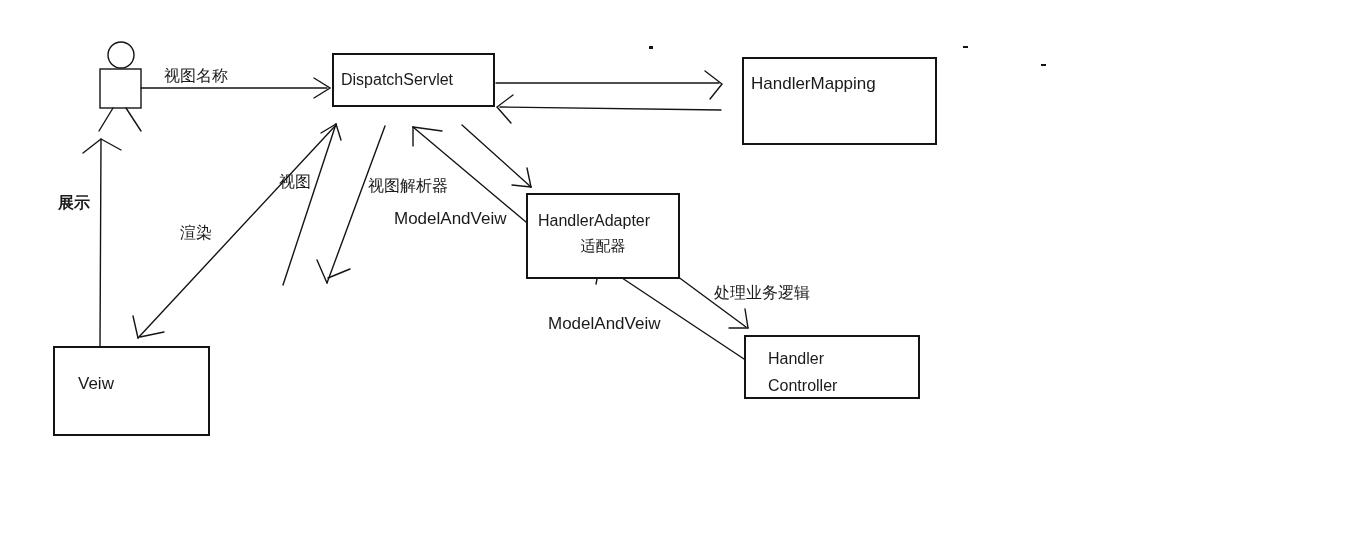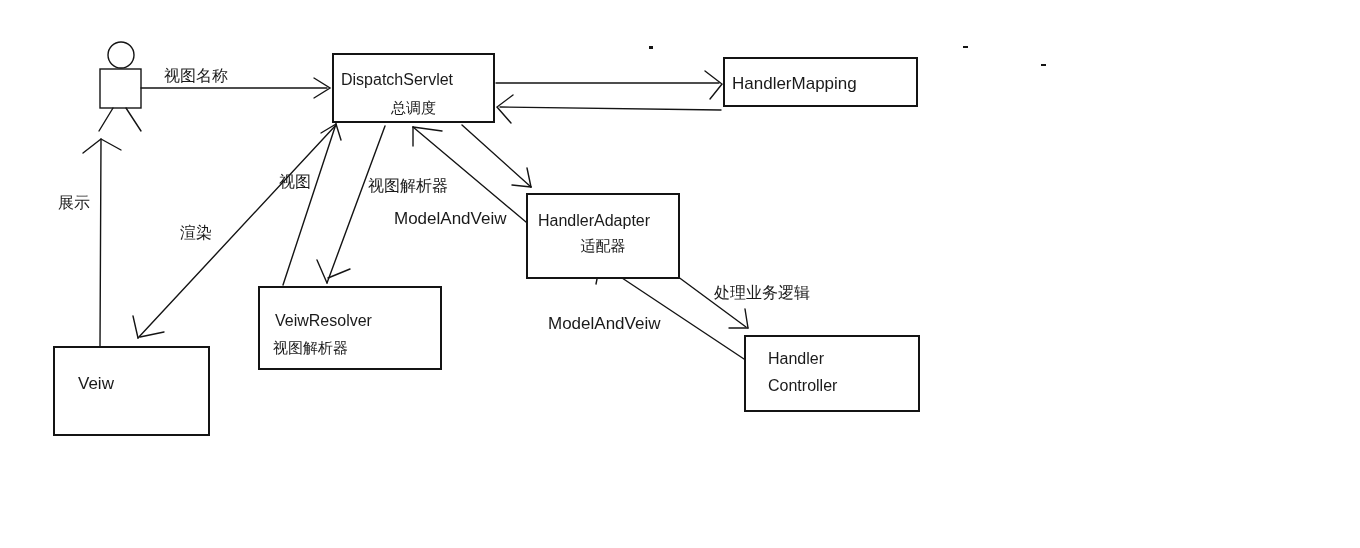--- a/index.html
+++ b/index.html
@@ -14,45 +14,45 @@
     box-sizing:border-box;z-index:2;
   }
   .node .t{position:absolute;white-space:nowrap;}
   .title-en{font-size:16px;}
   .title-cn{font-size:15px;}
   .center{left:0;right:0;text-align:center;}
   .edge-label{position:absolute;white-space:nowrap;z-index:2;font-size:16px;}
   .edge-label.en{font-size:17px;}
 
   
-  #n-dispatch{left:332px;top:53px;width:163px;height:70px;}
+  #n-dispatch{left:332px;top:53px;width:163px;height:54px;}
   #n-dispatch .l1{left:7px;top:16px;}
   #n-dispatch .l2{top:44px;}
-  #n-mapping{left:723px;top:57px;width:195px;height:50px;}
+  #n-mapping{left:742px;top:57px;width:195px;height:88px;}
   #n-mapping .l1{left:7px;top:15px;font-size:17px;}
   #n-adapter{left:526px;top:193px;width:154px;height:86px;}
   #n-adapter .l1{left:10px;top:17px;}
   #n-adapter .l2{top:42px;}
   #n-resolver{left:258px;top:286px;width:184px;height:84px;}
   #n-resolver .l1{left:15px;top:24px;}
   #n-resolver .l2{left:13px;top:51px;}
   #n-veiw{left:53px;top:346px;width:157px;height:90px;}
   #n-veiw .l1{left:23px;top:26px;font-size:17px;}
-  #n-controller{left:744px;top:335px;width:176px;height:77px;}
+  #n-controller{left:744px;top:335px;width:176px;height:64px;}
   #n-controller .l1{left:22px;top:13px;}
   #n-controller .l2{left:22px;top:40px;}
 
   
   #lbl-send{left:164px;top:66px;}
   #lbl-chain{left:515px;top:124px;}
   #lbl-mav-up{left:394px;top:209px;}
   #lbl-veiwname{left:368px;top:176px;}
   #lbl-veiw{left:279px;top:172px;}
   #lbl-render{left:180px;top:223px;}
-  #lbl-display{left:58px;top:193px;}
+  #lbl-display{left:58px;top:193px;font-weight:bold;}
   #lbl-logic{left:714px;top:283px;}
   #lbl-mav-low{left:548px;top:314px;}
 </style>
 </head>
 <body>
 
 <div class="canvas">
 
   <svg class="strokes" width="1360" height="548" viewBox="0 0 1360 548" fill="none" stroke="#141414" stroke-width="1.4" stroke-linecap="round">
 
@@ -128,36 +128,31 @@
 
     <g stroke="none" fill="#141414">
       <rect x="649" y="46" width="4" height="3"></rect>
       <rect x="963" y="46" width="5" height="2"></rect>
       <rect x="1041" y="64" width="5" height="2"></rect>
     </g>
   </svg>
 
   <div class="node" id="n-dispatch">
     <span class="t title-en l1">DispatchServlet</span>
-    <span class="t title-cn l2 center">总调度</span>
   </div>
 
   <div class="node" id="n-mapping">
     <span class="t title-en l1">HandlerMapping</span>
   </div>
 
   <div class="node" id="n-adapter">
     <span class="t title-en l1">HandlerAdapter</span>
     <span class="t title-cn l2 center">适配器</span>
   </div>
 
-  <div class="node" id="n-resolver">
-    <span class="t title-en l1">VeiwResolver</span>
-    <span class="t title-cn l2">视图解析器</span>
-  </div>
 
   <div class="node" id="n-veiw">
     <span class="t title-en l1">Veiw</span>
   </div>
 
   <div class="node" id="n-controller">
     <span class="t title-en l1">Handler</span>
     <span class="t title-en l2">Controller</span>
   </div>
 

